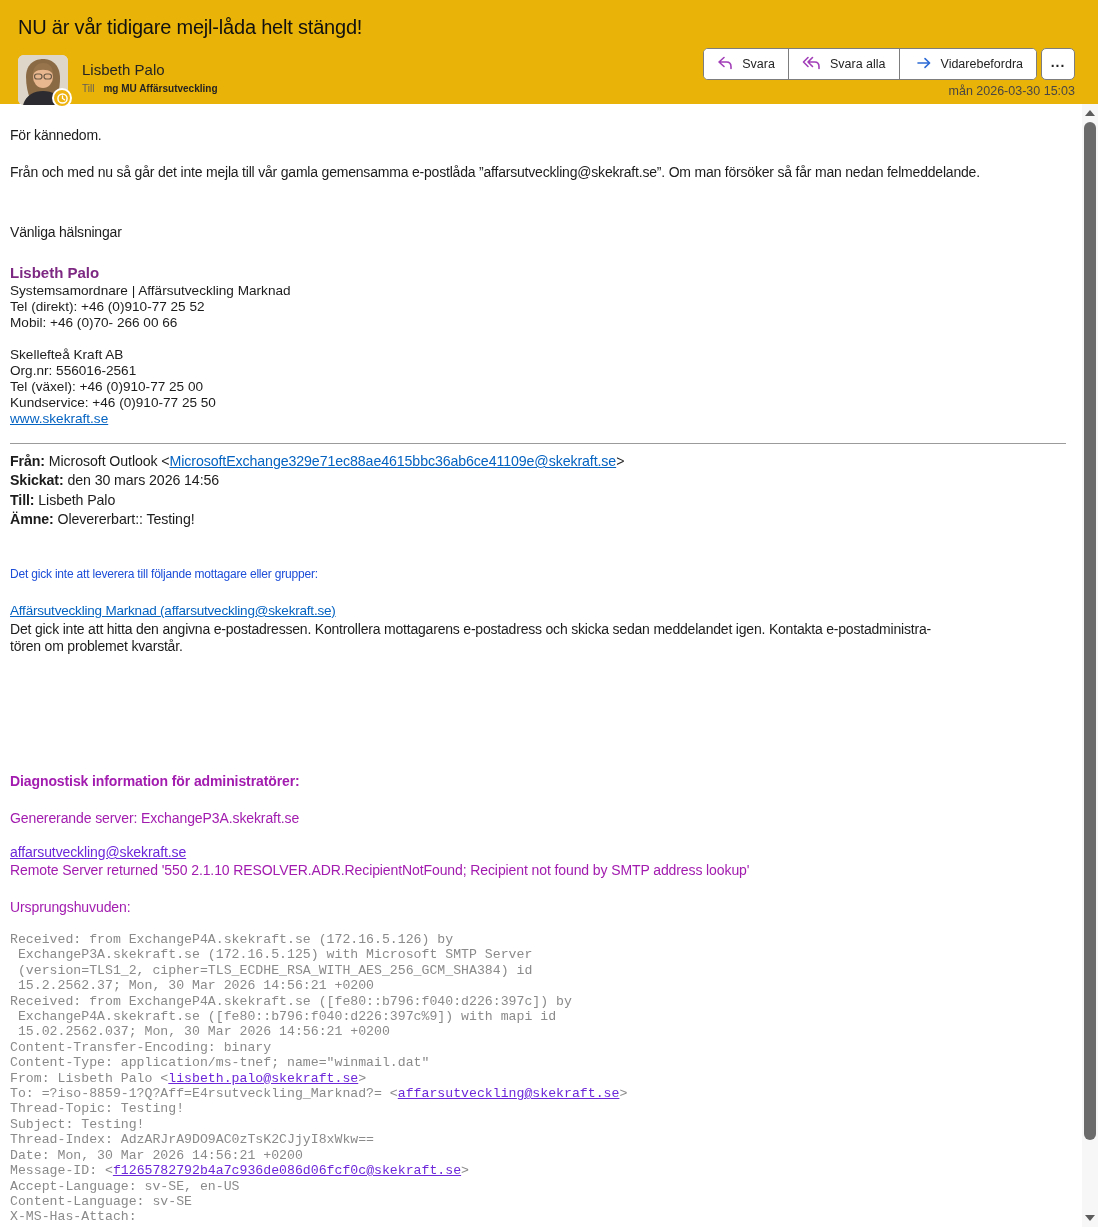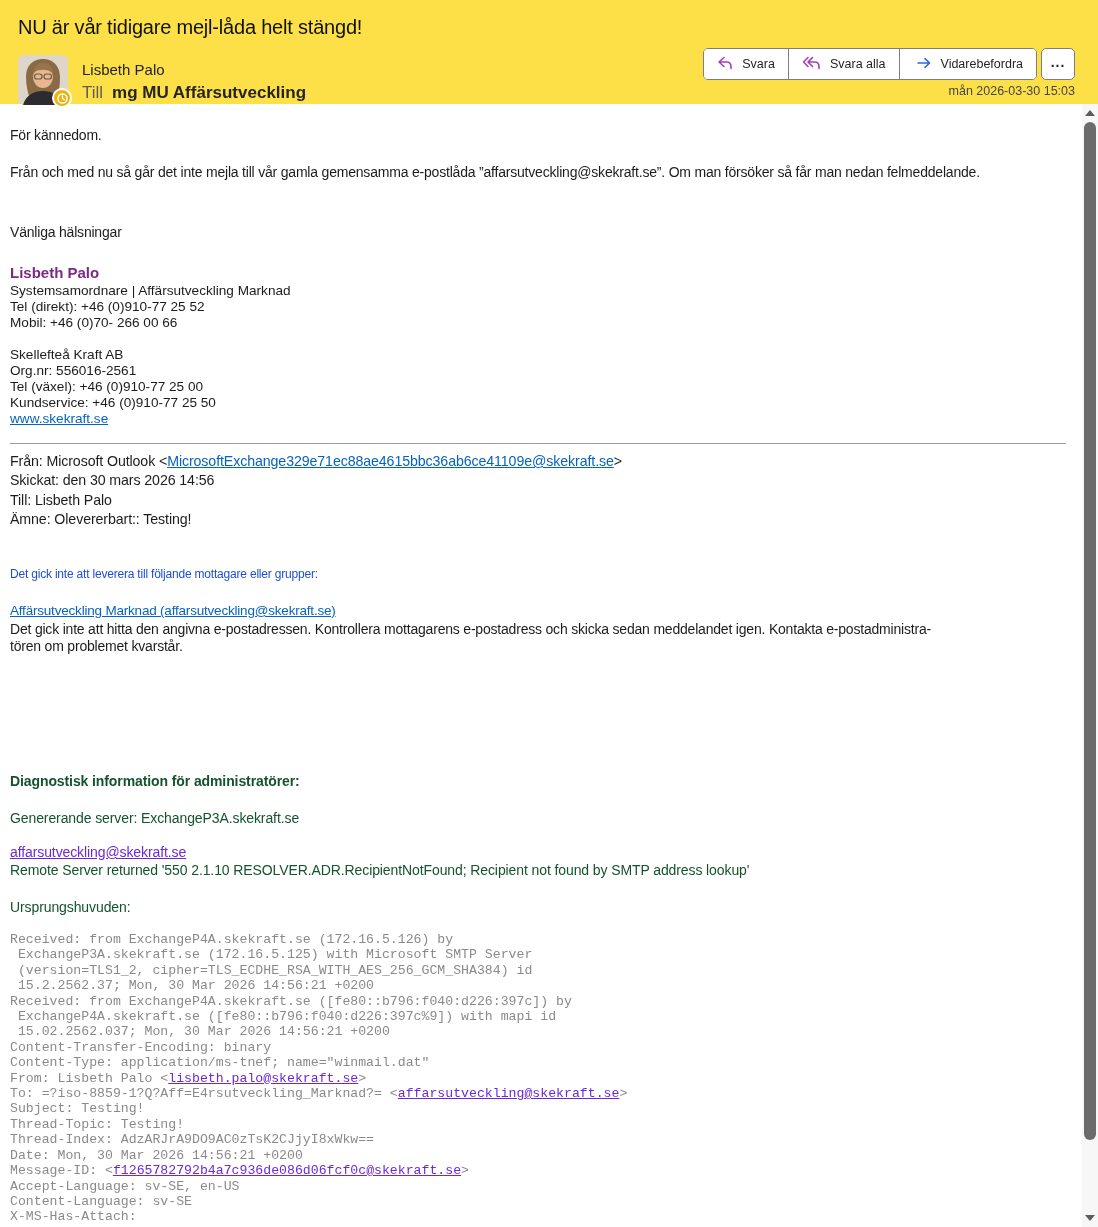--- a/index.html
+++ b/index.html
@@ -2,28 +2,28 @@
 <html><head>
 <meta charset="utf-8">
 <style>
   html,body{margin:0;padding:0;}
   body{
     width:1098px;height:1227px;position:relative;overflow:hidden;
     background:#ffffff;font-family:"Liberation Sans",sans-serif;color:#1f1f1f;
   }
   a{cursor:pointer;}
   
-  .mail-header{position:absolute;top:0;left:0;width:1098px;height:104px;background:#fde047;z-index:5;}
+  .mail-header{position:absolute;top:0;left:0;width:1098px;height:104px;background:#eab308;z-index:5;}
   .subject{position:absolute;left:18px;top:16px;font-size:20px;color:#111;letter-spacing:-0.2px;white-space:nowrap;}
   .avatar{position:absolute;left:18px;top:55px;width:50px;height:50px;border-radius:6px;overflow:hidden;background:#e8e2d8;}
   .avatar svg{display:block;}
   .clock-badge{position:absolute;left:52px;top:88px;width:20px;height:20px;border-radius:50%;
     background:#EFB310;border:2px solid #fff;box-sizing:border-box;display:flex;align-items:center;justify-content:center;}
   .sender-name{position:absolute;left:82px;top:61px;font-size:15px;color:#252423;white-space:nowrap;}
-  .to-row{position:absolute;left:82px;top:83px;font-size:17px;color:#5f5d5b;white-space:nowrap;}
+  .to-row{position:absolute;left:82px;top:83px;font-size:10px;color:#5f5d5b;white-space:nowrap;}
   .to-row .recipient{font-weight:bold;color:#252423;margin-left:9px;}
   .actions{position:absolute;top:48px;right:23px;display:flex;gap:4px;align-items:stretch;}
   .btn-group{display:flex;border:1px solid #7d7d7d;border-radius:5px;background:#fff;overflow:hidden;}
   .tb-btn{display:flex;align-items:center;gap:9px;padding:0 13px;height:30px;font-size:12.5px;color:#242424;
     background:#fff;border:none;border-right:1px solid #7d7d7d;cursor:pointer;font-family:inherit;white-space:nowrap;}
   .tb-btn:last-child{border-right:none;padding-left:16px;}
   .more-btn{width:34px;height:32px;border:1px solid #7d7d7d;border-radius:5px;background:#fff;cursor:pointer;
     font-weight:bold;font-size:14px;color:#242424;display:flex;align-items:center;justify-content:center;letter-spacing:1px;padding-bottom:6px;box-sizing:border-box;}
   .recv-date{position:absolute;top:84px;right:23px;font-size:12.5px;color:#484644;white-space:nowrap;margin-left:28px;}
   
@@ -37,25 +37,25 @@
   
   .content{position:absolute;left:10px;top:104px;width:1060px;height:1123px;}
   .abs{position:absolute;left:0;white-space:nowrap;}
   .body-text{font-size:14px;letter-spacing:-0.2px;color:#1c1c1c;}
   .sig-name{font-size:15px;font-weight:bold;color:#7d2882;}
   .sig-block div{font-size:13.6px;line-height:16px;color:#1c1c1c;white-space:nowrap;}
   .lnk{color:#0563C1;text-decoration:underline;}
   .lnk2{color:#6d28d9;text-decoration:underline;margin-top:20px;}
   .hr{position:absolute;left:0;width:1056px;border-top:1px solid #9b9b9b;}
   .qh-block div{font-size:14.2px;line-height:19.3px;color:#1c1c1c;white-space:nowrap;letter-spacing:-0.1px;}
-  .qh-block b{font-weight:normal;margin-top:33px;}
+  .qh-block b{font-weight:bold;margin-top:33px;}
   .ndr-heading{font-size:12px;font-weight:normal;color:#1d4ed8;letter-spacing:-0.2px;}
   .ndr-link{font-size:13.5px;letter-spacing:-0.2px;}
   .ndr-detail div{font-size:14px;line-height:17.4px;letter-spacing:-0.2px;color:#1c1c1c;white-space:nowrap;}
-  .gray{color:#14532d;}
+  .gray{color:#a21caf;}
   .diag{font-size:14px;letter-spacing:-0.1px;}
   .diag-bold{font-weight:bold;}
   .mono-block div{font-family:"Liberation Mono","DejaVu Sans Mono",monospace;font-size:13.2px;line-height:15.4px;
     color:#8a8a8a;white-space:pre;}
   .mono-block a{font-family:inherit;}
 </style>
 </head>
 <body>
 
 <div class="mail-header">
@@ -175,22 +175,22 @@
       <div> ExchangeP3A.skekraft.se (172.16.5.125) with Microsoft SMTP Server</div>
       <div> (version=TLS1_2, cipher=TLS_ECDHE_RSA_WITH_AES_256_GCM_SHA384) id</div>
       <div> 15.2.2562.37; Mon, 30 Mar 2026 14:56:21 +0200</div>
       <div>Received: from ExchangeP4A.skekraft.se ([fe80::b796:f040:d226:397c]) by</div>
       <div> ExchangeP4A.skekraft.se ([fe80::b796:f040:d226:397c%9]) with mapi id</div>
       <div> 15.02.2562.037; Mon, 30 Mar 2026 14:56:21 +0200</div>
       <div>Content-Transfer-Encoding: binary</div>
       <div>Content-Type: application/ms-tnef; name="winmail.dat"</div>
       <div>From: Lisbeth Palo &lt;<a class="lnk2">lisbeth.palo@skekraft.se</a>&gt;</div>
       <div>To: =?iso-8859-1?Q?Aff=E4rsutveckling_Marknad?= &lt;<a class="lnk2">affarsutveckling@skekraft.se</a>&gt;</div>
+      <div>Thread-Topic: Testing!</div>
       <div>Subject: Testing!</div>
-      <div>Thread-Topic: Testing!</div>
       <div>Thread-Index: AdzARJrA9DO9AC0zTsK2CJjyI8xWkw==</div>
       <div>Date: Mon, 30 Mar 2026 14:56:21 +0200</div>
       <div>Message-ID: &lt;<a class="lnk2">f1265782792b4a7c936de086d06fcf0c@skekraft.se</a>&gt;</div>
       <div>Accept-Language: sv-SE, en-US</div>
       <div>Content-Language: sv-SE</div>
       <div>X-MS-Has-Attach:</div>
     </div>
 </div>
 
 </body></html>

